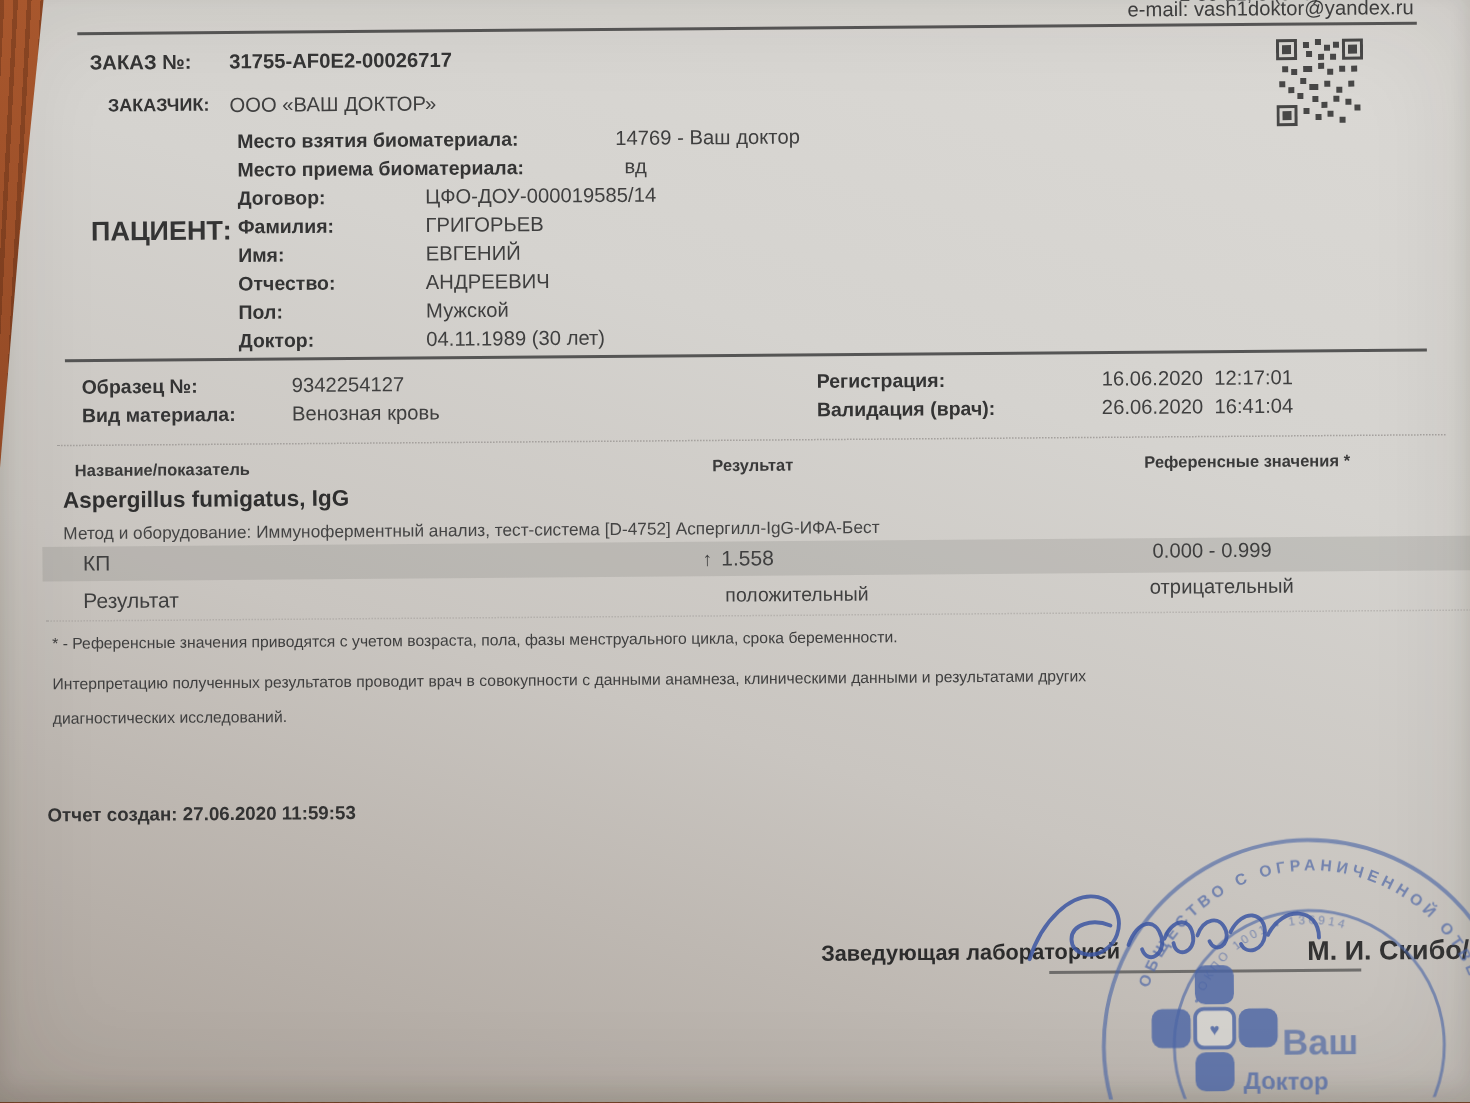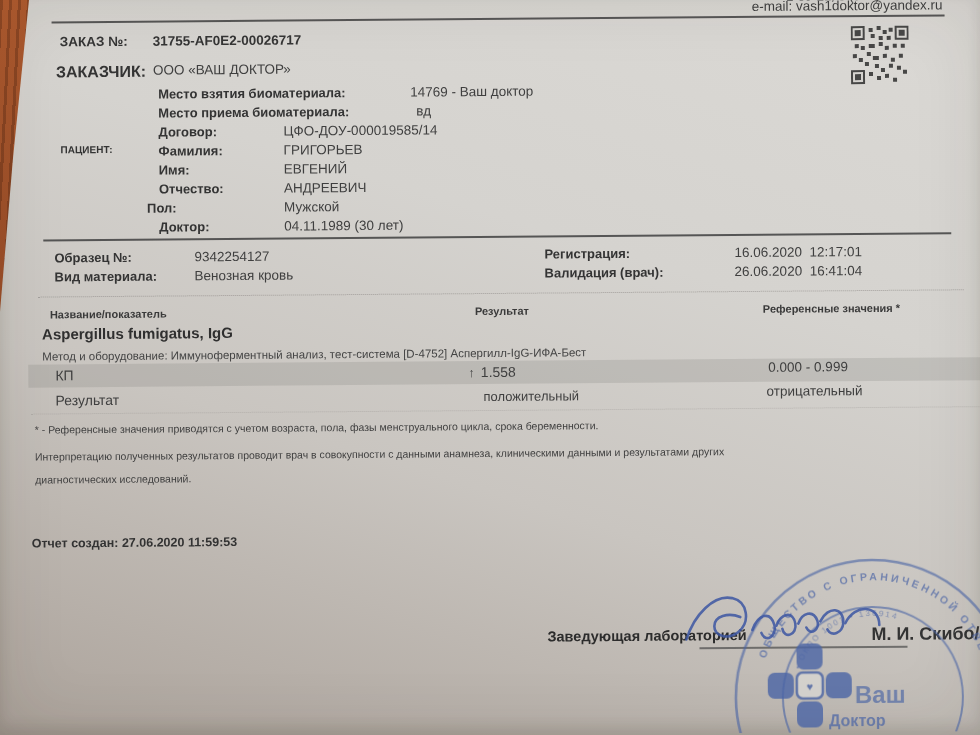--- a/index.html
+++ b/index.html
@@ -90,38 +90,38 @@
             <rect x="26" y="22" width="2" height="2"></rect>
           <rect x="9" y="23" width="2" height="2"></rect>
             <rect x="13" y="25" width="2" height="2"></rect>
             <rect x="17" y="24" width="2" height="2"></rect>
             <rect x="21" y="26" width="2" height="2"></rect>
         </g>
       </svg>
 
       <div class="abs lbl" style="left:62px;top:31px;font-size:13.5px">ЗАКАЗ №:</div>
       <div class="abs lbl" style="left:155px;top:31px;font-size:13.5px">31755-AF0E2-00026717</div>
-      <div class="abs lbl" style="left:58px;top:60px;font-size:16px">ЗАКАЗЧИК:</div>
+      <div class="abs lbl" style="left:74px;top:60px;font-size:12px">ЗАКАЗЧИК:</div>
       <div class="abs val" style="left:155px;top:60px">ООО «ВАШ ДОКТОР»</div>
 
-      <div class="abs lbl" style="left:62px;top:141px;font-size:10px">ПАЦИЕНТ:</div>
+      <div class="abs lbl" style="left:62px;top:141px;font-size:18px">ПАЦИЕНТ:</div>
 
       <div class="abs lbl" style="left:160px;top:84px">Место взятия биоматериала:</div>
       <div class="abs val" style="left:412px;top:84px">14769 - Ваш доктор</div>
       <div class="abs lbl" style="left:160px;top:103px">Место приема биоматериала:</div>
       <div class="abs val" style="left:418px;top:103px">вд</div>
       <div class="abs lbl" style="left:160px;top:122px">Договор:</div>
       <div class="abs val" style="left:285px;top:122px">ЦФО-ДОУ-000019585/14</div>
       <div class="abs lbl" style="left:160px;top:141px">Фамилия:</div>
       <div class="abs val" style="left:285px;top:141px">ГРИГОРЬЕВ</div>
       <div class="abs lbl" style="left:160px;top:160px">Имя:</div>
       <div class="abs val" style="left:285px;top:160px">ЕВГЕНИЙ</div>
       <div class="abs lbl" style="left:160px;top:179px">Отчество:</div>
       <div class="abs val" style="left:285px;top:179px">АНДРЕЕВИЧ</div>
-      <div class="abs lbl" style="left:148px;top:198px">Пол:</div>
+      <div class="abs lbl" style="left:160px;top:198px">Пол:</div>
       <div class="abs val" style="left:285px;top:198px">Мужской</div>
       <div class="abs lbl" style="left:160px;top:217px">Доктор:</div>
       <div class="abs val" style="left:285px;top:217px">04.11.1989 (30 лет)</div>
 
       <div class="abs mid-rule"></div>
 
       <div class="abs lbl" style="left:55px;top:247px">Образец №:</div>
       <div class="abs val" style="left:195px;top:247px">9342254127</div>
       <div class="abs lbl" style="left:55px;top:266px">Вид материала:</div>
       <div class="abs val" style="left:195px;top:266px">Венозная кровь</div>

